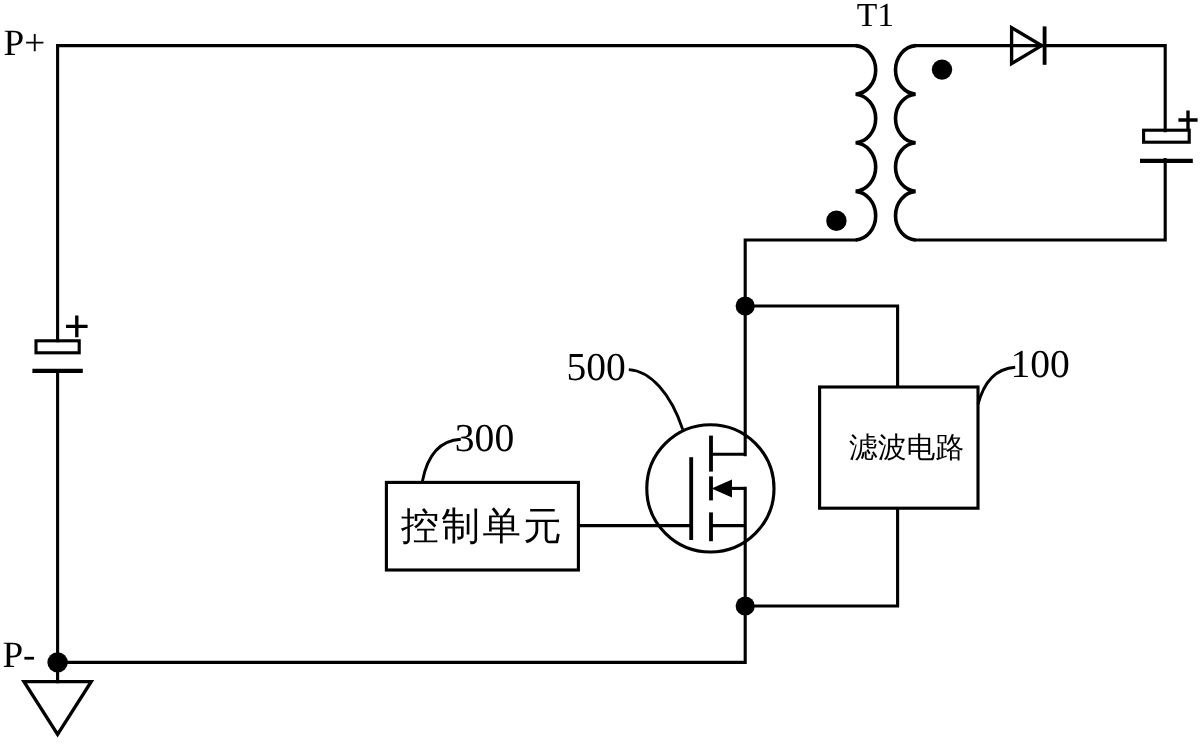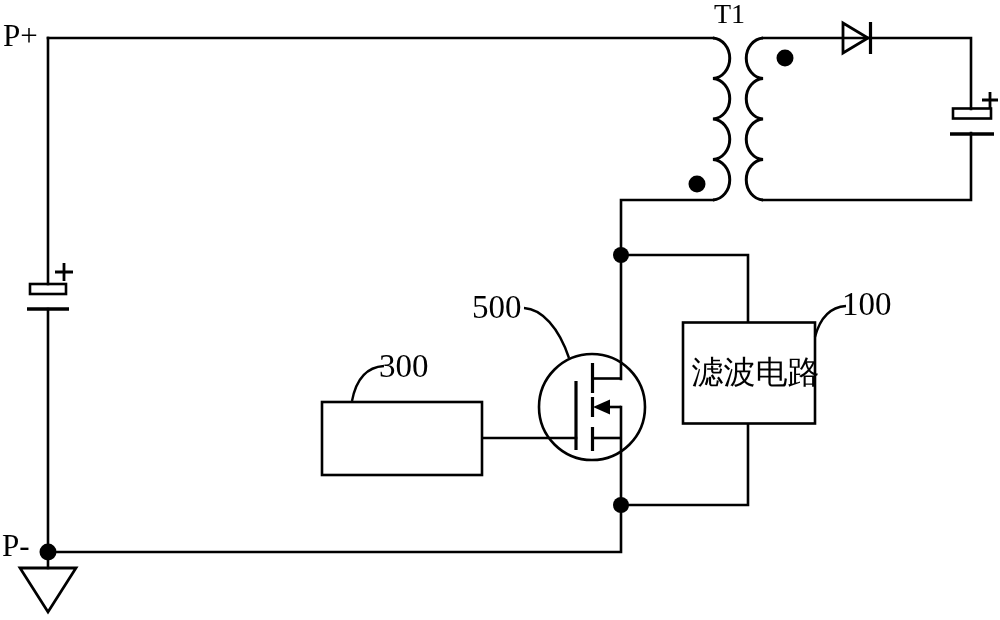--- a/index.html
+++ b/index.html
@@ -114,16 +114,17 @@
   <div class="lbl terminal-lbl" style="left:2px; top:530px;">P-</div>
 
   <div class="lbl t1-lbl center" style="left:714px; top:0px; width:60px;">T1</div>
 
   <div class="lbl ref-lbl center" style="left:472px; top:291px; width:58px;">500</div>
 
   <div class="lbl ref-lbl center" style="left:379px; top:350px; width:58px;">300</div>
 
   <div class="lbl ref-lbl center" style="left:842px; top:288px; width:60px;">100</div>
 
+  <div class="block-lbl" style="left:322px; top:402px; width:160px; height:73px;">控制单元</div>
 
-  <div class="block-lbl" style="left:683px; top:322px; width:145px; height:101px; font-size:32px; letter-spacing:0;text-align:right;">滤波电路</div>
+  <div class="block-lbl" style="left:683px; top:322px; width:145px; height:101px; font-size:24px; letter-spacing:0;text-align:right;">滤波电路</div>
 
 </div>
 
 </body></html>

